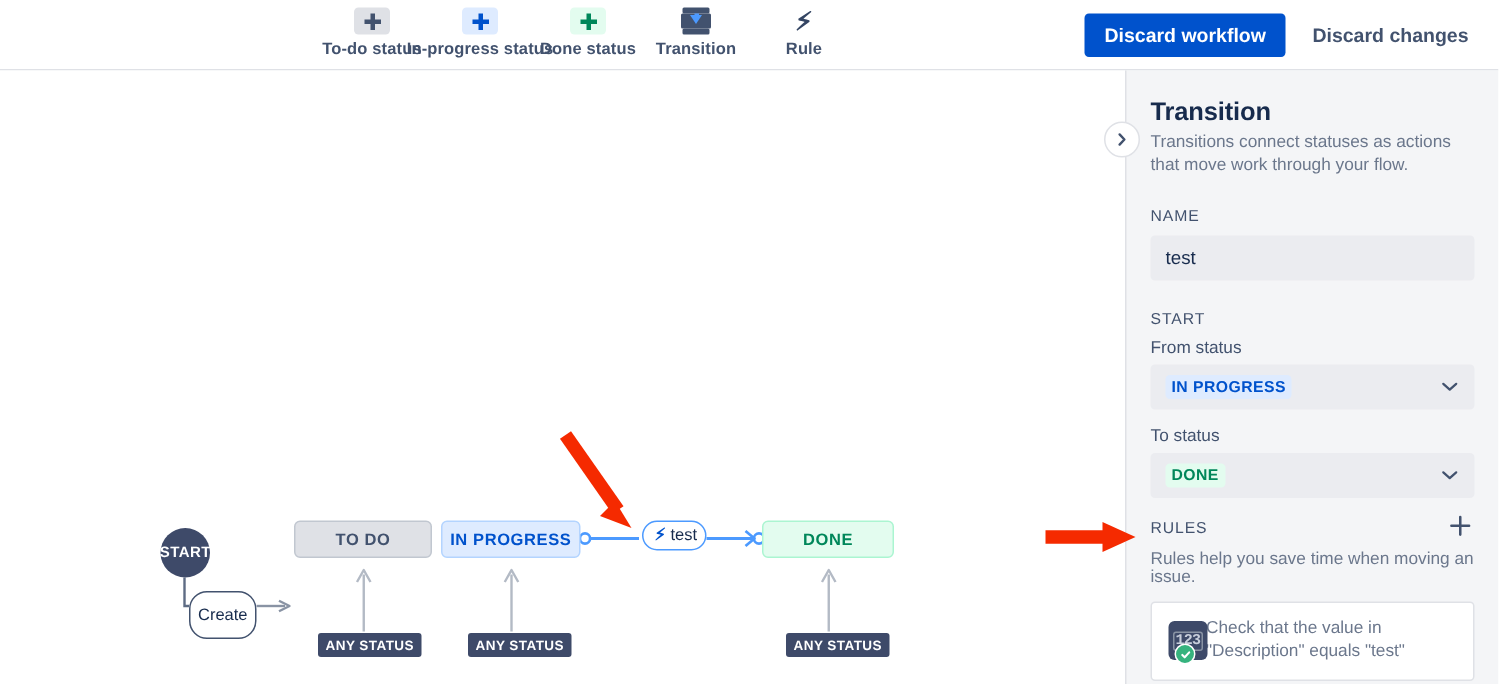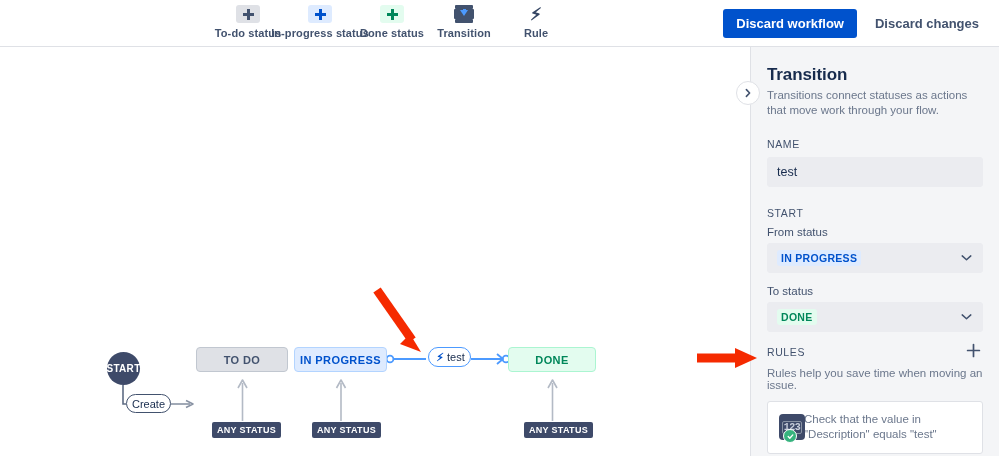--- a/index.html
+++ b/index.html
@@ -208,21 +208,21 @@
     border-radius: 12px;
     display: flex;
     align-items: center;
     justify-content: center;
     font-size: 11px;
     color: #172B4D;
     cursor: pointer;
   }
   #pill-create {
     left: 126px; top: 347px;
-    width: 45px; height: 19px;
+    width: 45px; height: 32px;
   }
   #pill-test {
     left: 428px; top: 300px;
     width: 43px; height: 20px;
     border-color: #4C9AFF;
     border-width: 1.5px;
     gap: 3px;
     padding-left: 2px;
   }
   #pill-test .bolt {

